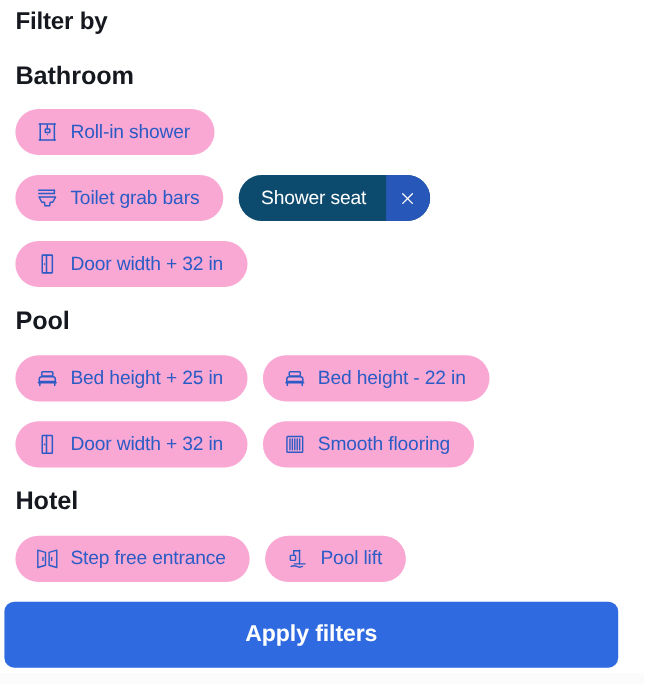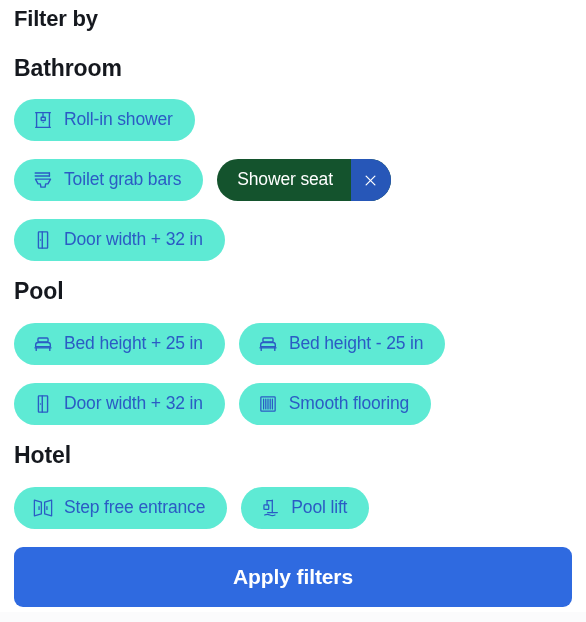--- a/index.html
+++ b/index.html
@@ -58,21 +58,21 @@
   #row-b2 { top: 159px; }
   #row-b3 { top: 219px; }
   #row-r1 { top: 323px; }
   #row-r2 { top: 383px; }
   #row-h1 { top: 487px; }
 
   .chip {
     display: inline-flex;
     align-items: center;
     height: 42px;
-    background: #5eead4;
+    background: #f9a8d4;
     border-radius: 21px;
     padding: 0 22px 0 18px;
     box-sizing: border-box;
     cursor: pointer;
     user-select: none;
   }
   .chip .chip-icon {
     width: 22px;
     height: 22px;
     margin-right: 10px;
@@ -82,21 +82,21 @@
   .chip .chip-label {
     font-size: 17.5px;
     color: #2b5bc4;
     white-space: nowrap;
     letter-spacing: -0.15px;
     line-height: 1;
   }
 
   
   .chip.selected {
-    background: #14532d;
+    background: #0c4a6e;
     padding: 0 0 0 20px;
     border-radius: 21px;
     overflow: hidden;
   }
   .chip.selected .chip-label {
     color: #ffffff;
     margin-right: 18px;
   }
   .chip-remove {
     width: 40px;
@@ -105,21 +105,21 @@
     display: inline-flex;
     align-items: center;
     justify-content: center;
     cursor: pointer;
     flex: 0 0 auto;
   }
   .chip-remove svg { display: block; }
 
   #apply-wrap {
     position: absolute;
-    left: 14px;
+    left: 4px;
     top: 547px;
     width: 482px;
   }
   #apply-button {
     width: 558px;
     height: 60px;
     background: #2f6ae0;
     border: none;
     border-radius: 9px;
     color: #ffffff;
@@ -225,21 +225,21 @@
     <div class="chip">
       <span class="chip-icon">
         <svg viewBox="0 0 24 24" width="22" height="22" fill="none" stroke="#2b5bc4" stroke-width="1.5" stroke-linecap="round" stroke-linejoin="round">
           <rect x="6.5" y="5.5" width="11" height="4.2" rx="1"></rect>
           <path d="M4 13 Q4 10.4 6.6 10.4 H17.4 Q20 10.4 20 13 V15 H4 Z"></path>
           <line x1="3.2" y1="16.2" x2="20.8" y2="16.2"></line>
           <line x1="4.6" y1="16.2" x2="4.6" y2="19"></line>
           <line x1="19.4" y1="16.2" x2="19.4" y2="19"></line>
         </svg>
       </span>
-      <span class="chip-label">Bed height - 25 in</span>
+      <span class="chip-label">Bed height - 22 in</span>
     </div>
   </div>
 
   <div class="chip-row" id="row-r2">
     <div class="chip">
       <span class="chip-icon">
         <svg viewBox="0 0 24 24" width="22" height="22" fill="none" stroke="#2b5bc4" stroke-width="1.5" stroke-linecap="round" stroke-linejoin="round">
           <rect x="7" y="3.2" width="10" height="17.6" rx="0.6"></rect>
           <line x1="11.2" y1="3.2" x2="11.2" y2="20.8"></line>
           <circle cx="9.3" cy="12" r="0.85" fill="#2b5bc4" stroke="none"></circle>

